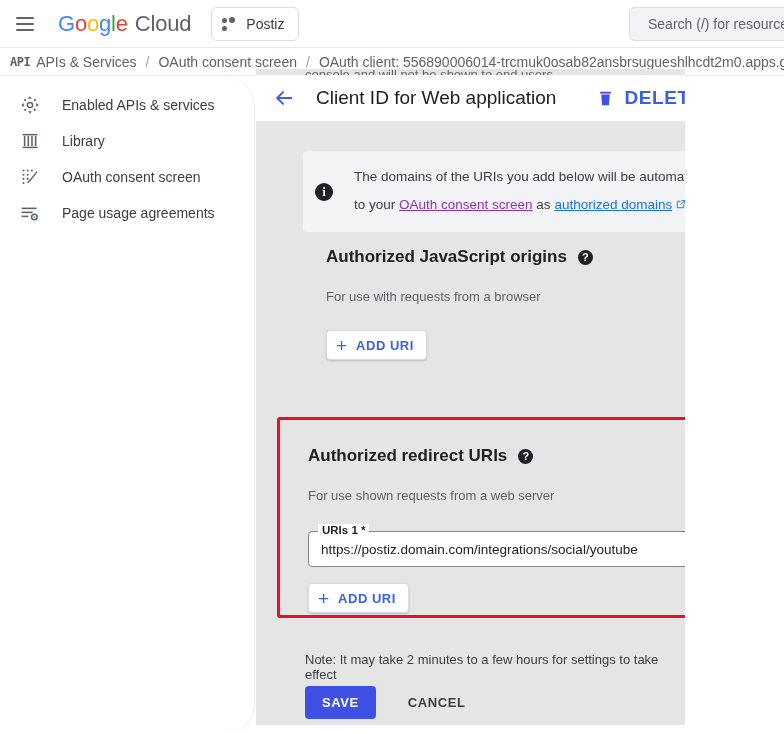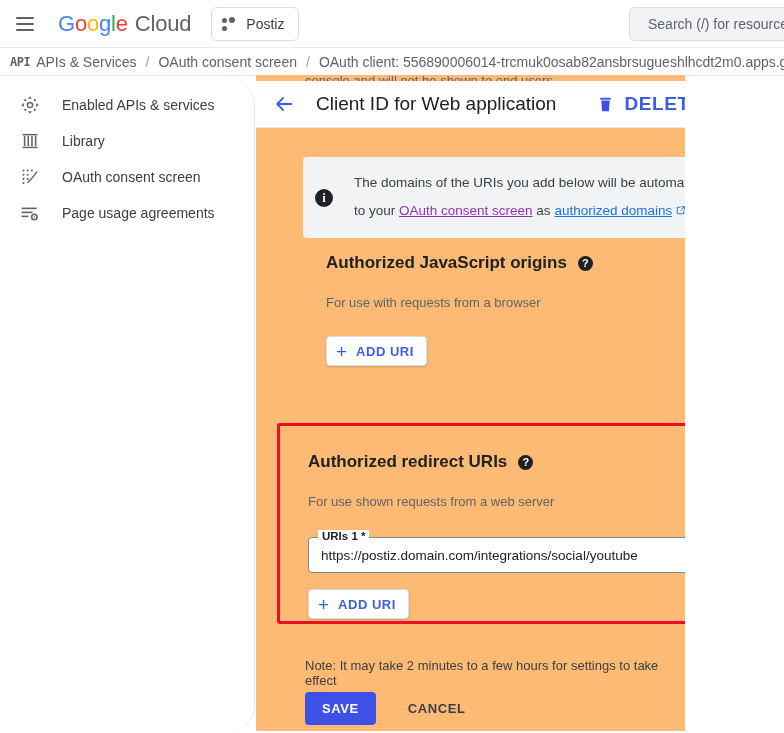--- a/index.html
+++ b/index.html
@@ -119,23 +119,23 @@
   .nav-item.active { background: #e8f0fe; }
   .nav-item.active .label { color: #3b5fe0; }
   .nav-item.active::before {
     content: ""; position: absolute; left: -20px; top: 0;
     width: 4px; height: 36px; background: #3b5fe0;
   }
   .nav-icon { width: 20px; height: 20px; display: block; }
 
   
   .content {
-    position: absolute; top: 75px; left: 256px;
+    position: absolute; top: 69px; left: 256px;
     width: 429px; height: 656px;
-    background: #fdba74;
+    background: #e5e5e5;
     overflow: hidden;
   }
 
   .clipped-text {
     position: absolute; top: 0px; left: 49px;
     font-size: 13px; color: #5f6368;
     height: 14px; overflow: hidden;
     line-height: 11px;
   }
 

